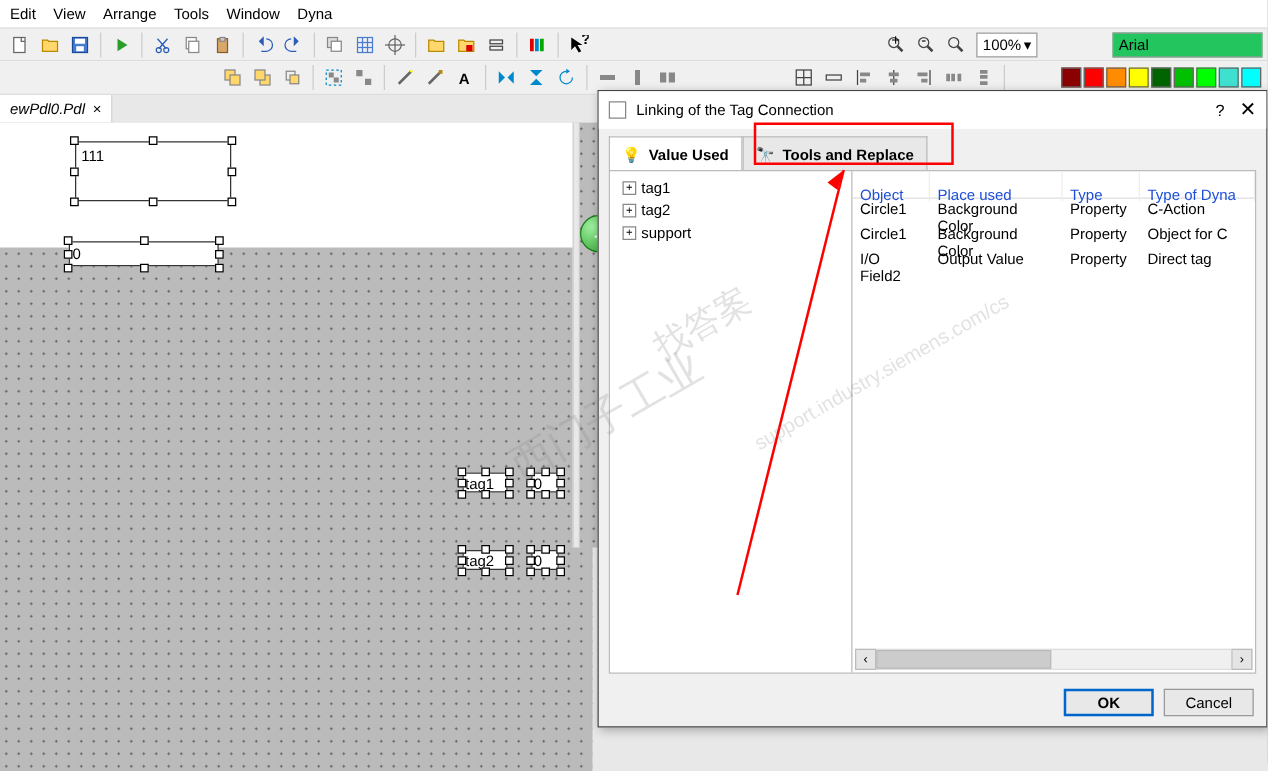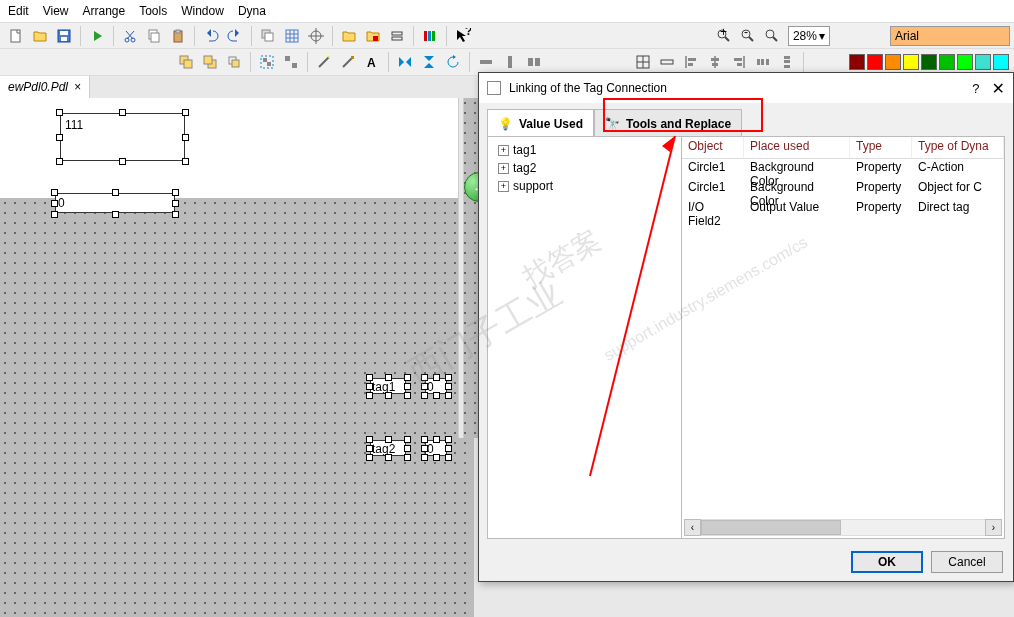--- a/index.html
+++ b/index.html
@@ -4,21 +4,21 @@
 <style>
 * { box-sizing: border-box; margin: 0; padding: 0; font-family: "Segoe UI", Tahoma, sans-serif; font-size: 12px; }
 body { background: #fff; width: 1014px; height: 617px; overflow: hidden; position: relative; }
 .menubar { height: 22px; display: flex; align-items: center; padding-left: 8px; gap: 14px; background: #fff; }
 .menubar span { color: #000; cursor: default; }
 .toolbar { height: 27px; display: flex; align-items: center; background: #f0f0f0; border-top: 1px solid #ddd; border-bottom: 1px solid #ddd; padding: 0 4px; }
 .tbtn { width: 22px; height: 22px; display: inline-flex; align-items: center; justify-content: center; margin: 0 1px; }
 .tbtn svg { width: 16px; height: 16px; }
 .sep { width: 1px; height: 20px; background: #ccc; margin: 0 4px; }
 .zoom-box { display: inline-flex; align-items: center; gap: 2px; border: 1px solid #999; padding: 0 4px; height: 20px; background: #fff; margin-left: 4px; }
-.font-box { display: inline-flex; align-items: center; border: 1px solid #999; padding: 0 4px; height: 20px; background: #fdba74; width: 120px; }
+.font-box { display: inline-flex; align-items: center; border: 1px solid #999; padding: 0 4px; height: 20px; background: #22c55e; width: 120px; }
 .toolbar2 { height: 27px; display: flex; align-items: center; background: #f0f0f0; border-bottom: 1px solid #ddd; padding: 0 4px; }
 .color-swatch { width: 16px; height: 16px; border: 1px solid #666; margin: 0 1px; display: inline-block; }
 .tabstrip { height: 22px; background: #e8e8e8; display: flex; align-items: flex-end; }
 .tab { height: 22px; display: flex; align-items: center; padding: 0 8px; background: #fff; border-right: 1px solid #ccc; font-size: 11px; font-style: italic; }
 .tab .close-x { margin-left: 6px; }
 .canvas { position: absolute; left: 0; top: 76px; width: 1014px; height: 541px; background-image: radial-gradient(circle, #666 1px, transparent 1px); background-size: 10px 10px; background-color: #bbb; }
 .panel-divider { position: absolute; left: 458px; top: 76px; width: 6px; height: 116px; background: #e8e8e8; border-left: 1px solid #ccc; border-right: 1px solid #ccc; }
 .fill-strip { position: absolute; right: 0; top: 162px; width: 540px; height: 460px; background: #e8e8e8; }
 .back-btn { position: absolute; left: 464px; top: 172px; width: 30px; height: 30px; border-radius: 50%; background: radial-gradient(circle at 30% 30%, #9ef09e, #2a9d2a); border: 1px solid #1a7d1a; display: flex; align-items: center; justify-content: center; color: #fff; font-size: 16px; }
 .shape { position: absolute; background: #fff; border: 1px solid #333; }
@@ -34,21 +34,21 @@
 .dtab { height: 28px; display: flex; align-items: center; padding: 0 10px; background: #fff; border: 1px solid #bbb; border-bottom: none; gap: 6px; font-size: 13px; }
 .dtab.places { font-weight: bold; }
 .dtab.find-tab { background: #e8e8e8; font-weight: bold; }
 .red-box { position: absolute; border: 2px solid red; pointer-events: none; }
 .dialog-body { position: absolute; left: 8px; right: 8px; top: 63px; bottom: 42px; background: #fff; border: 1px solid #bbb; display: flex; }
 .tree-pane { width: 194px; border-right: 1px solid #bbb; padding: 4px; }
 .tree-item { display: flex; align-items: center; height: 18px; padding-left: 6px; gap: 4px; }
 .tree-exp { width: 11px; height: 11px; border: 1px solid #888; display: flex; align-items: center; justify-content: center; font-size: 9px; line-height: 9px; }
 .list-pane { flex: 1; position: relative; }
 .list-head { display: flex; height: 22px; border-bottom: 1px solid #ddd; }
-.list-head div { padding: 2px 6px; border-right: 1px solid #eee; color: #7f1d1d; }
+.list-head div { padding: 12px 6px; border-right: 1px solid #eee; color: #1d4ed8; }
 .list-row { display: flex; height: 20px; }
 .list-row div { padding: 1px 6px; }
 .col-obj { width: 62px; } .col-place { width: 106px; } .col-type { width: 62px; } .col-dyn { flex: 1; }
 .hscroll { position: absolute; bottom: 2px; left: 2px; right: 2px; height: 18px; display: flex; align-items: center; }
 .hscroll .arrow { width: 17px; height: 17px; background: #e5e5e5; border: 1px solid #bbb; display: flex; align-items: center; justify-content: center; font-size: 10px; }
 .hscroll .track { flex: 1; height: 17px; background: #f0f0f0; border-top: 1px solid #ddd; border-bottom: 1px solid #ddd; position: relative; }
 .hscroll .thumb { position: absolute; left: 0; top: 0; width: 140px; height: 15px; background: #ccc; border: 1px solid #bbb; }
 .dialog-footer { position: absolute; bottom: 8px; right: 10px; display: flex; gap: 8px; }
 .dialog-footer button { width: 72px; height: 22px; border: 1px solid #999; background: #e8e8e8; font-size: 12px; }
 .dialog-footer button.ok { border: 2px solid #0066cc; font-weight: bold; }
@@ -197,21 +197,21 @@
         <text x="4" y="8" font-size="7">-</text>
       </svg>
     </span>
   <span class="tbtn">
       <svg viewBox="0 0 16 16">
         <circle cx="6" cy="6" r="4" fill="none" stroke="#444"></circle>
         <line x1="9" y1="9" x2="13" y2="13" stroke="#444" stroke-width="2"></line>
       </svg>
     </span>
   <span class="zoom-box">
-    <span>28%</span>
+    <span>100%</span>
     <span>▾</span>
   </span>
   <span style="width:60px"></span>
   <span class="font-box">
     <span>Arial</span>
   </span>
 </div>
 
 <div class="toolbar2">
   <span style="width:170px"></span>

